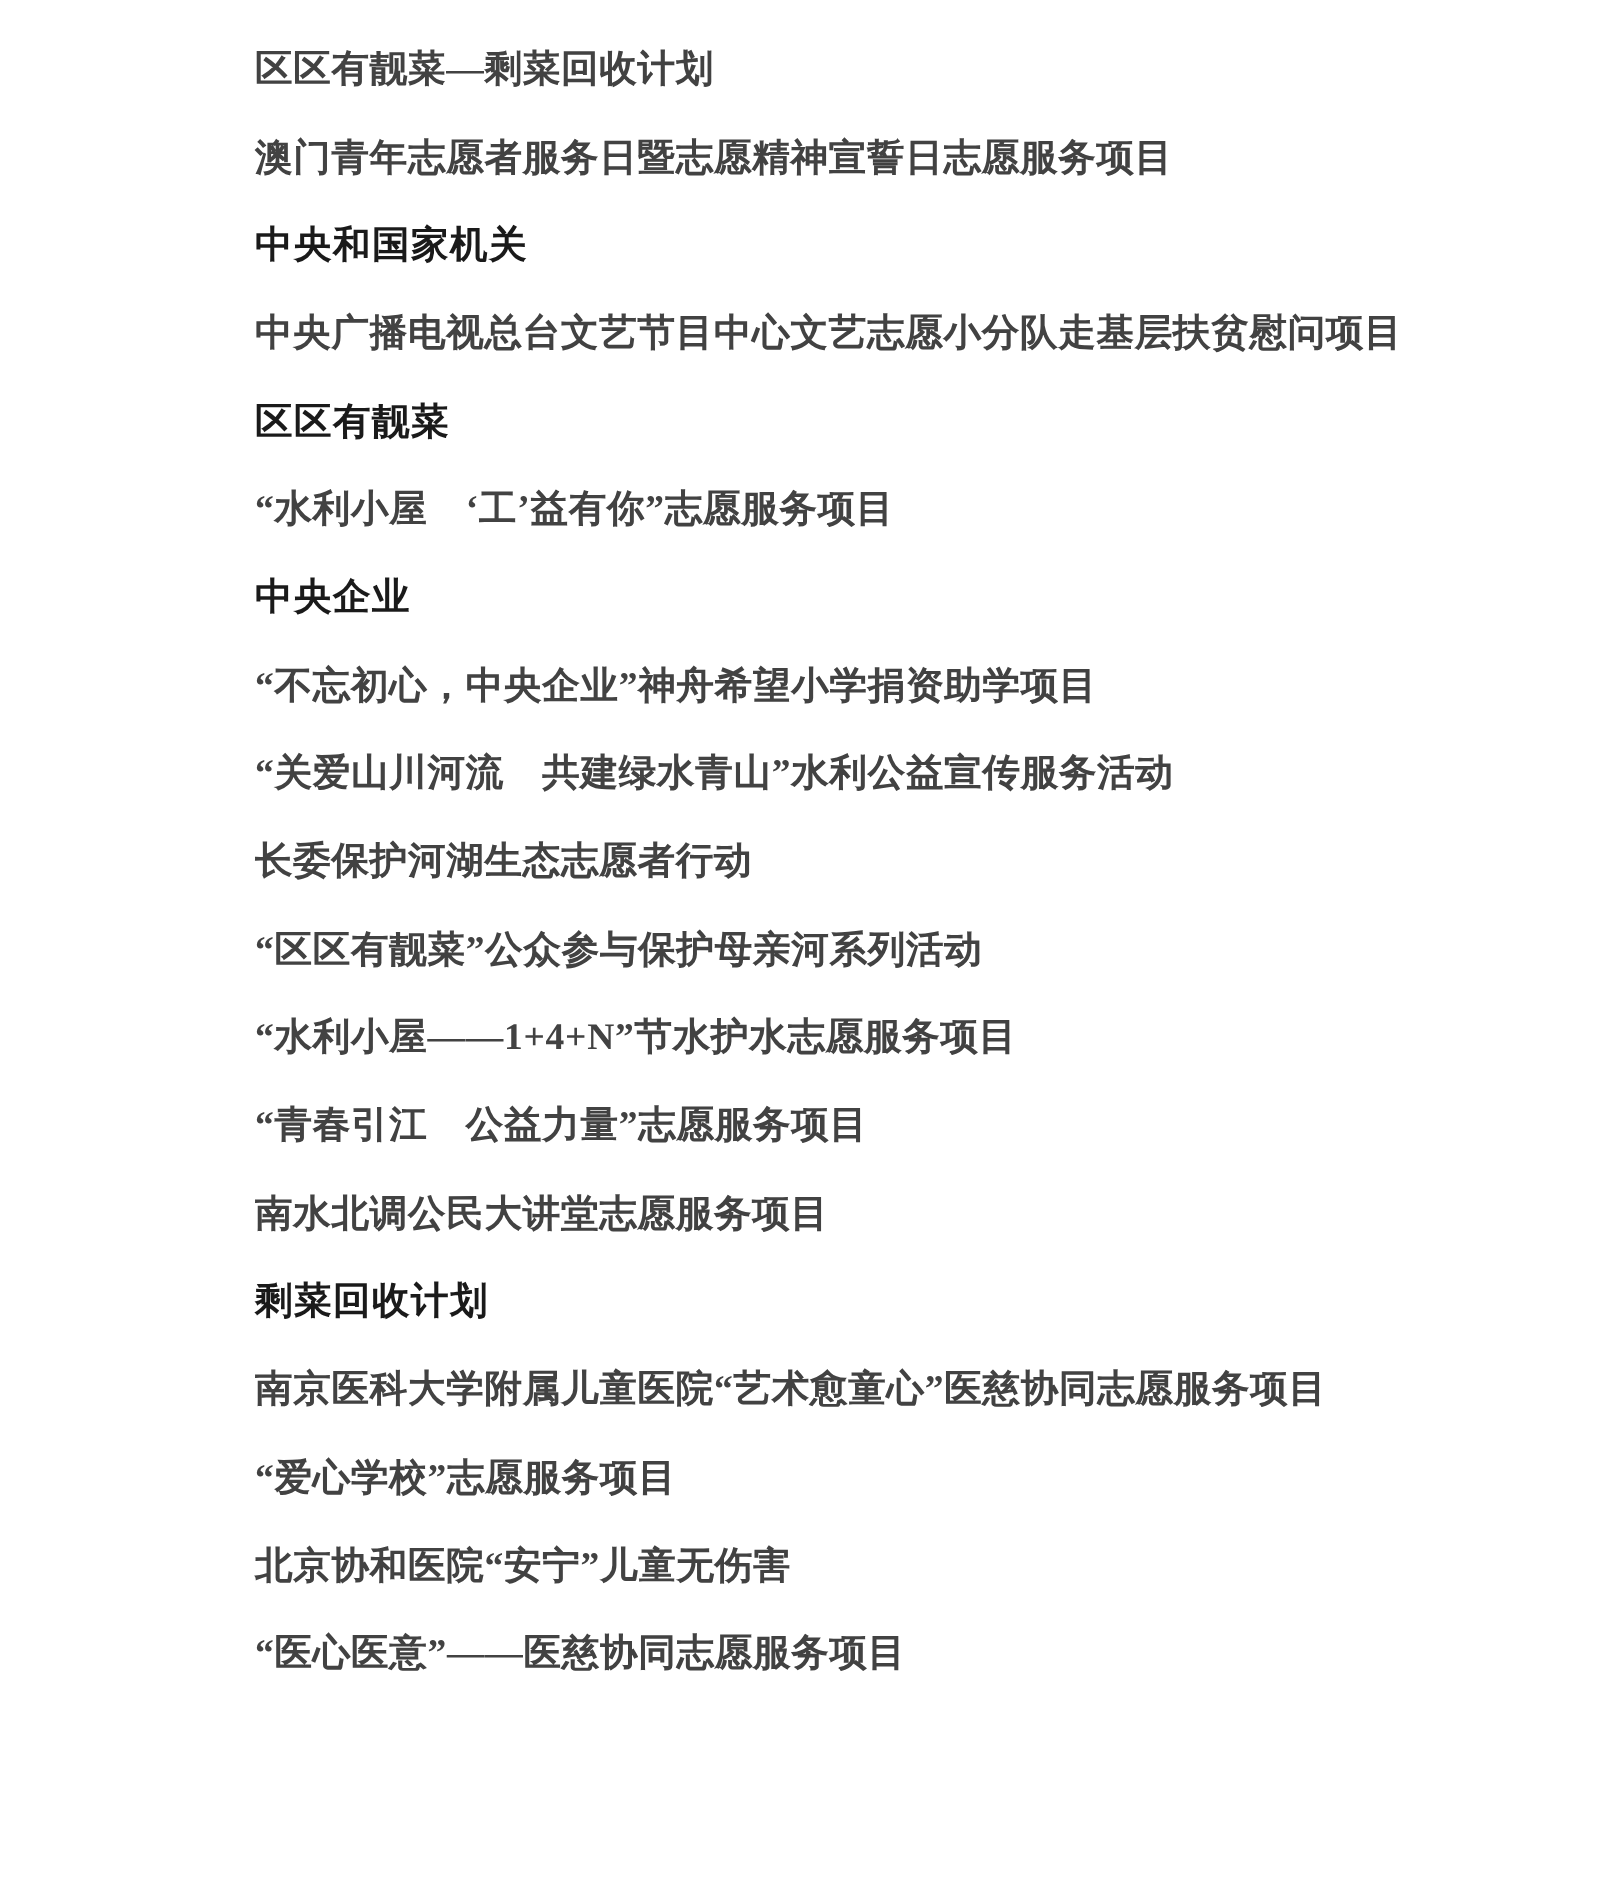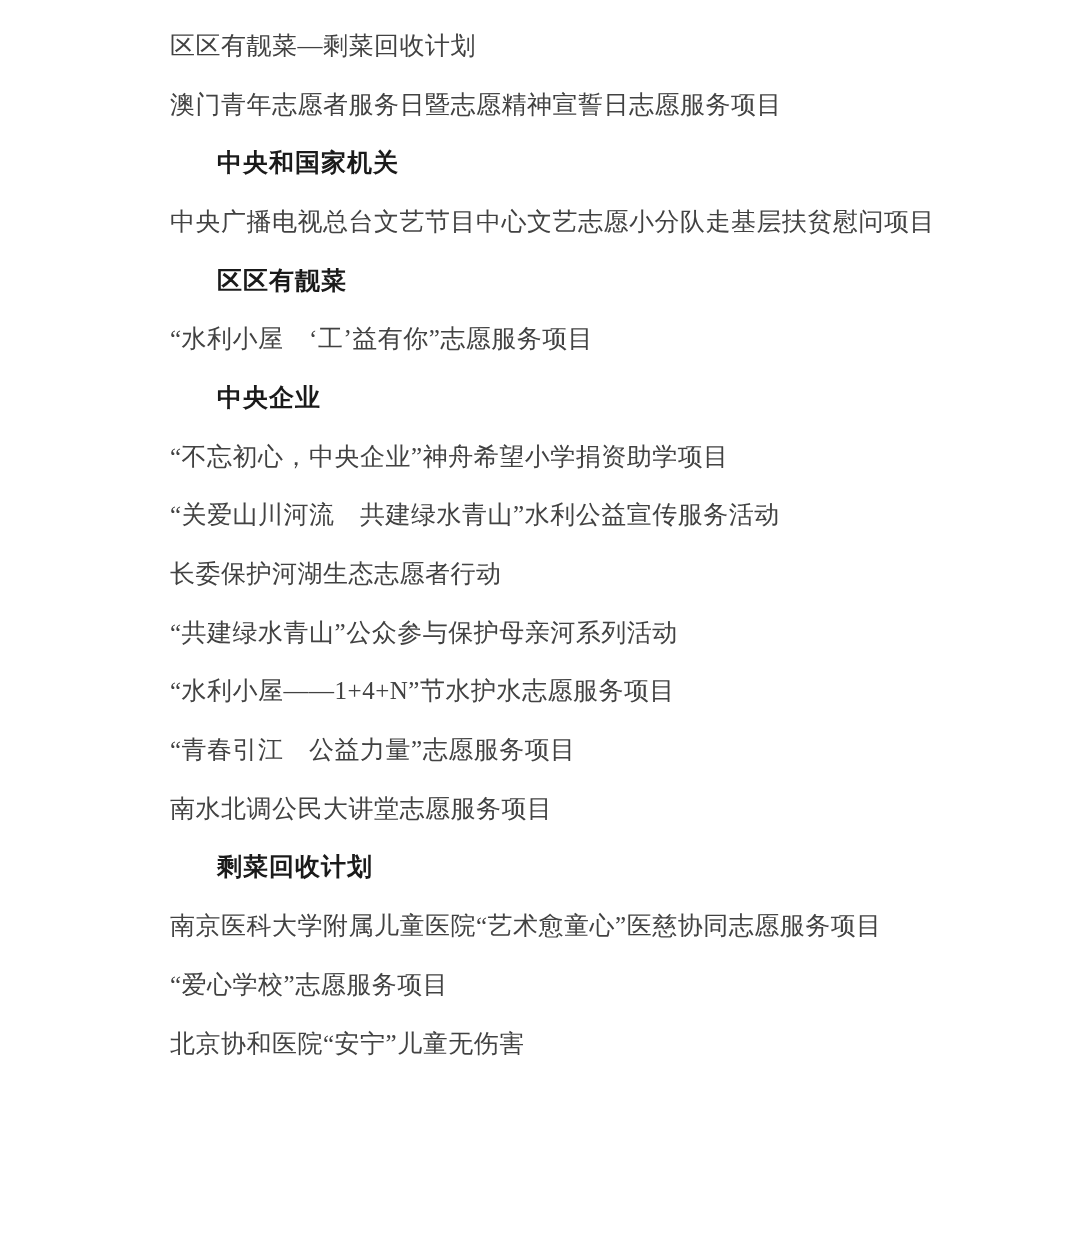--- a/index.html
+++ b/index.html
@@ -21,46 +21,47 @@
   }
   .line {
     height: 58.7px;
     display: flex;
     align-items: center;
     font-family: "Liberation Serif", "DejaVu Serif", serif;
     font-size: 25px;
     color: var(--item-color, #424242);
     white-space: pre;
     letter-spacing: 0.5px;
+    font-weight: bold;
   }
   .line.heading {
     font-weight: 700;
     color: var(--heading-color, #1a1a1a);
     font-family: "Liberation Sans", "DejaVu Sans", sans-serif;
     letter-spacing: 1px;
-    margin-left: 47px;
   }
 </style>
 </head>
 <body>
 
 <div class="page">
   <div class="content">
       <div class="line item">区区有靓菜—剩菜回收计划</div>
       <div class="line item">澳门青年志愿者服务日暨志愿精神宣誓日志愿服务项目</div>
       <div class="line heading">中央和国家机关</div>
       <div class="line item">中央广播电视总台文艺节目中心文艺志愿小分队走基层扶贫慰问项目</div>
       <div class="line heading">区区有靓菜</div>
       <div class="line item">“水利小屋　‘工’益有你”志愿服务项目</div>
       <div class="line heading">中央企业</div>
       <div class="line item">“不忘初心，中央企业”神舟希望小学捐资助学项目</div>
       <div class="line item">“关爱山川河流　共建绿水青山”水利公益宣传服务活动</div>
       <div class="line item">长委保护河湖生态志愿者行动</div>
-      <div class="line item">“共建绿水青山”公众参与保护母亲河系列活动</div>
+      <div class="line item">“区区有靓菜”公众参与保护母亲河系列活动</div>
       <div class="line item">“水利小屋——1+4+N”节水护水志愿服务项目</div>
       <div class="line item">“青春引江　公益力量”志愿服务项目</div>
       <div class="line item">南水北调公民大讲堂志愿服务项目</div>
       <div class="line heading">剩菜回收计划</div>
       <div class="line item">南京医科大学附属儿童医院“艺术愈童心”医慈协同志愿服务项目</div>
       <div class="line item">“爱心学校”志愿服务项目</div>
       <div class="line item">北京协和医院“安宁”儿童无伤害</div>
+      <div class="line item">“医心医意”——医慈协同志愿服务项目</div>
     </div>
 </div>
 
 </body></html>

